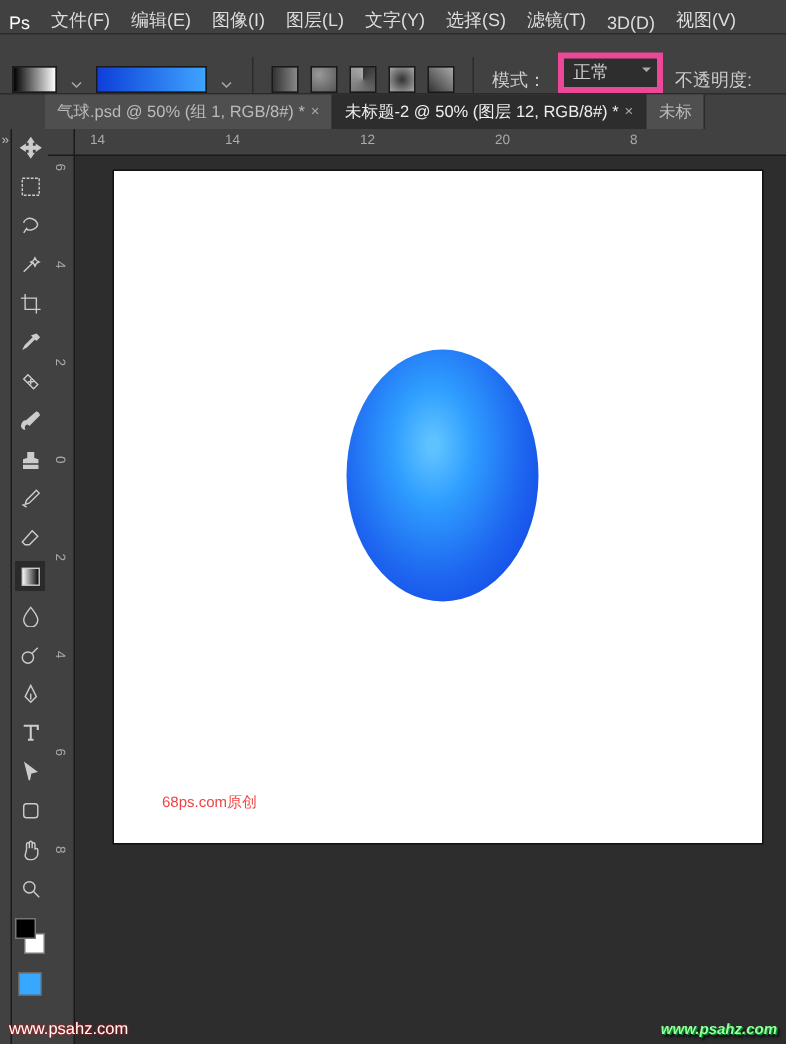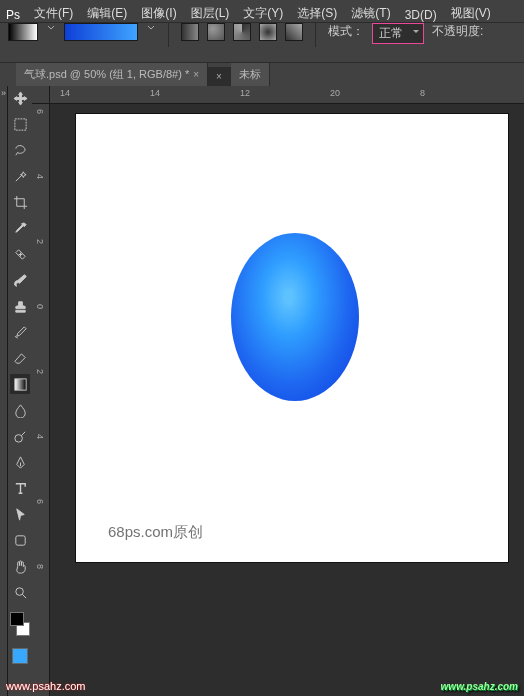--- a/index.html
+++ b/index.html
@@ -1,31 +1,31 @@
 <!DOCTYPE html>
 <html><head>
 <meta charset="utf-8">
 <style>
 *{margin:0;padding:0;box-sizing:border-box;font-family:"Microsoft YaHei",Arial,sans-serif;-webkit-font-smoothing:antialiased}
 body{background:#222;width:524px;height:696px;overflow:hidden;position:relative}
 .menubar{background:#414141;height:22px;display:flex;align-items:flex-end;padding:0 6px;gap:14px;font-size:12px;color:#ddd}
 .menubar .ps{color:#fff}
 .menu-item{cursor:pointer}
-.optbar{background:#414141;height:40px;border-top:1px solid #2b2b2b;display:flex;align-items:flex-start;padding:0 8px;gap:8px;font-size:12px;color:#ccc}
+.optbar{background:#414141;height:40px;border-top:1px solid #2b2b2b;display:flex;align-items:flex-end;padding:0 8px;gap:8px;font-size:12px;color:#ccc}
 .swatch{width:30px;height:18px;border:1px solid #1a1a1a;display:inline-block}
 .grad1{background:linear-gradient(to right,#000,#fff)}
 .grad2{background:linear-gradient(to right,#0e3fd8,#3fa4ff)}
 .dd{width:10px;height:10px;display:inline-flex;align-items:center;justify-content:center}
 .dd svg{width:8px;height:8px}
 .sep{width:1px;height:24px;background:#2b2b2b;margin:0 4px}
 .gb{width:18px;height:18px;border:1px solid #1a1a1a;display:inline-block}
 .gb.a{background:radial-gradient(circle at 30% 30%,#999,#555)}
-.select{background:#2e2e2e;border:1px solid #ec4899;padding:1px 20px 1px 6px;color:#ccc;font-size:12px;position:relative}
+.select{background:#2e2e2e;border:4px solid #ec4899;padding:1px 32px 1px 6px;color:#ccc;font-size:12px;position:relative}
 .select::after{content:"";position:absolute;right:4px;top:6px;border:3px solid transparent;border-top-color:#aaa}
-.tabstrip{background:#414141;height:24px;display:flex;align-items:flex-end;padding-left:16px;font-size:11px;color:#bbb;border-top:1px solid #2b2b2b}
+.tabstrip{background:#414141;height:24px;display:flex;align-items:flex-end;padding-left:30px;font-size:11px;color:#bbb;border-top:1px solid #2b2b2b}
 .tab{background:#4f4f4f;padding:4px 8px;border-right:1px solid #2b2b2b;display:flex;align-items:center;gap:4px}
 .tab.act{background:#2d2d2d;color:#eee}
 .tab .x{color:#aaa;font-size:10px}
 .main{display:flex;height:610px;background:#2d2d2d}
 .margin{width:8px;background:#414141;border-right:1px solid #1a1a1a}
 .margin .dbl{color:#bbb;font-size:9px;text-align:center;padding-top:2px}
 .tools{width:24px;background:#414141;display:flex;flex-direction:column;align-items:center;padding-top:2px;gap:6px}
 .tool{width:20px;height:20px;display:flex;align-items:center;justify-content:center;fill:#ccc;stroke:#ccc;cursor:pointer}
 .tool.sel{background:#2a2a2a}
 .tool svg{width:15px;height:15px}
@@ -33,21 +33,21 @@
 .sw1{position:absolute;top:0;left:0;width:14px;height:14px;background:#000;border:1px solid #777}
 .sw2{position:absolute;bottom:0;right:0;width:14px;height:14px;background:#fff;border:1px solid #777}
 .workarea{flex:1;background:#2d2d2d;position:relative;overflow:hidden}
 .ruler-h{position:absolute;top:0;left:18px;right:0;height:18px;background:#414141;border-bottom:1px solid #1a1a1a;color:#aaa;font-size:9px}
 .ruler-h span{position:absolute;top:2px}
 .ruler-v{position:absolute;top:18px;left:0;width:18px;bottom:0;background:#414141;border-right:1px solid #1a1a1a;color:#aaa;font-size:9px}
 .ruler-v span{position:absolute;left:3px;writing-mode:vertical-rl;text-orientation:mixed}
 .corner{position:absolute;top:0;left:0;width:18px;height:18px;background:#414141;border-right:1px solid #1a1a1a;border-bottom:1px solid #1a1a1a}
 .canvas{position:absolute;top:28px;left:44px;width:432px;height:448px;background:#fff;box-shadow:0 0 0 1px #111}
 .balloon{position:absolute;left:155px;top:119px;width:128px;height:168px;border-radius:50%;background:radial-gradient(ellipse at 45% 38%,#5ec2ff 4%,#2f9eff 26%,#1e66f0 60%,#0d3de0 95%)}
-.wm{position:absolute;left:32px;bottom:20px;color:#737373;font-size:15px}
+.wm{position:absolute;left:32px;bottom:20px;color:#ef4444;font-size:10px}
 .footer{position:absolute;left:0;right:0;bottom:0;display:flex;justify-content:space-between;align-items:flex-end;padding:4px 6px}
 .psahz{color:#fff;font-size:11px;text-shadow:0 0 2px #f00}
 .logo{color:#7fdc3a;font-size:22px;font-weight:bold;font-style:italic;text-shadow:1px 1px 0 #083,2px 2px 2px #000}
 .logo small{color:#9f9;font-size:10px;display:block;margin-top:-4px}
 </style>
 </head>
 <body>
 
 <div class="menubar">
   <span class="ps">Ps</span>
@@ -86,20 +86,21 @@
   <span class="select">正常</span>
   <span>不透明度:</span>
 </div>
 
 <div class="tabstrip">
   <div class="tab">
       <span>气球.psd @ 50% (组 1, RGB/8#) *</span>
       <span class="x">×</span>
     </div>
   <div class="tab act">
+      <span>未标题-2 @ 50% (图层 12, RGB/8#) *</span>
       <span class="x">×</span>
     </div>
   <div class="tab">
       <span>未标</span>
     </div>
 </div>
 
 <div class="main">
   <div class="margin">
       <div class="dbl">»</div>

